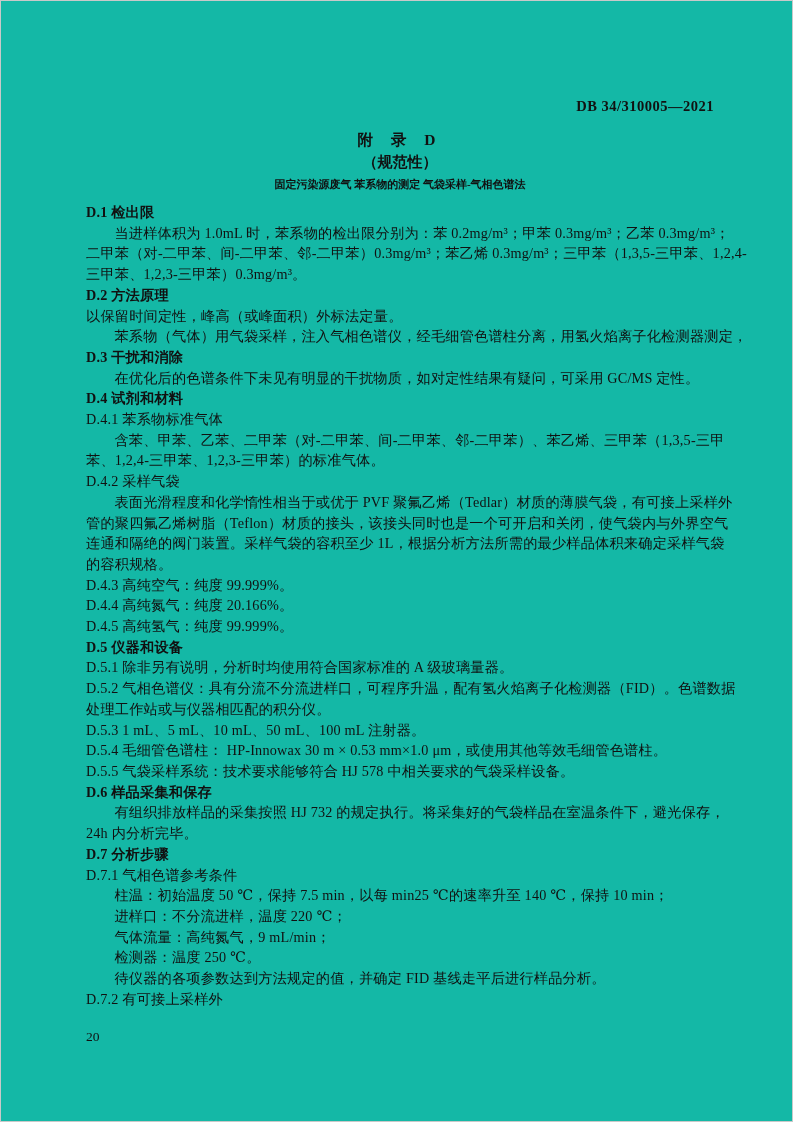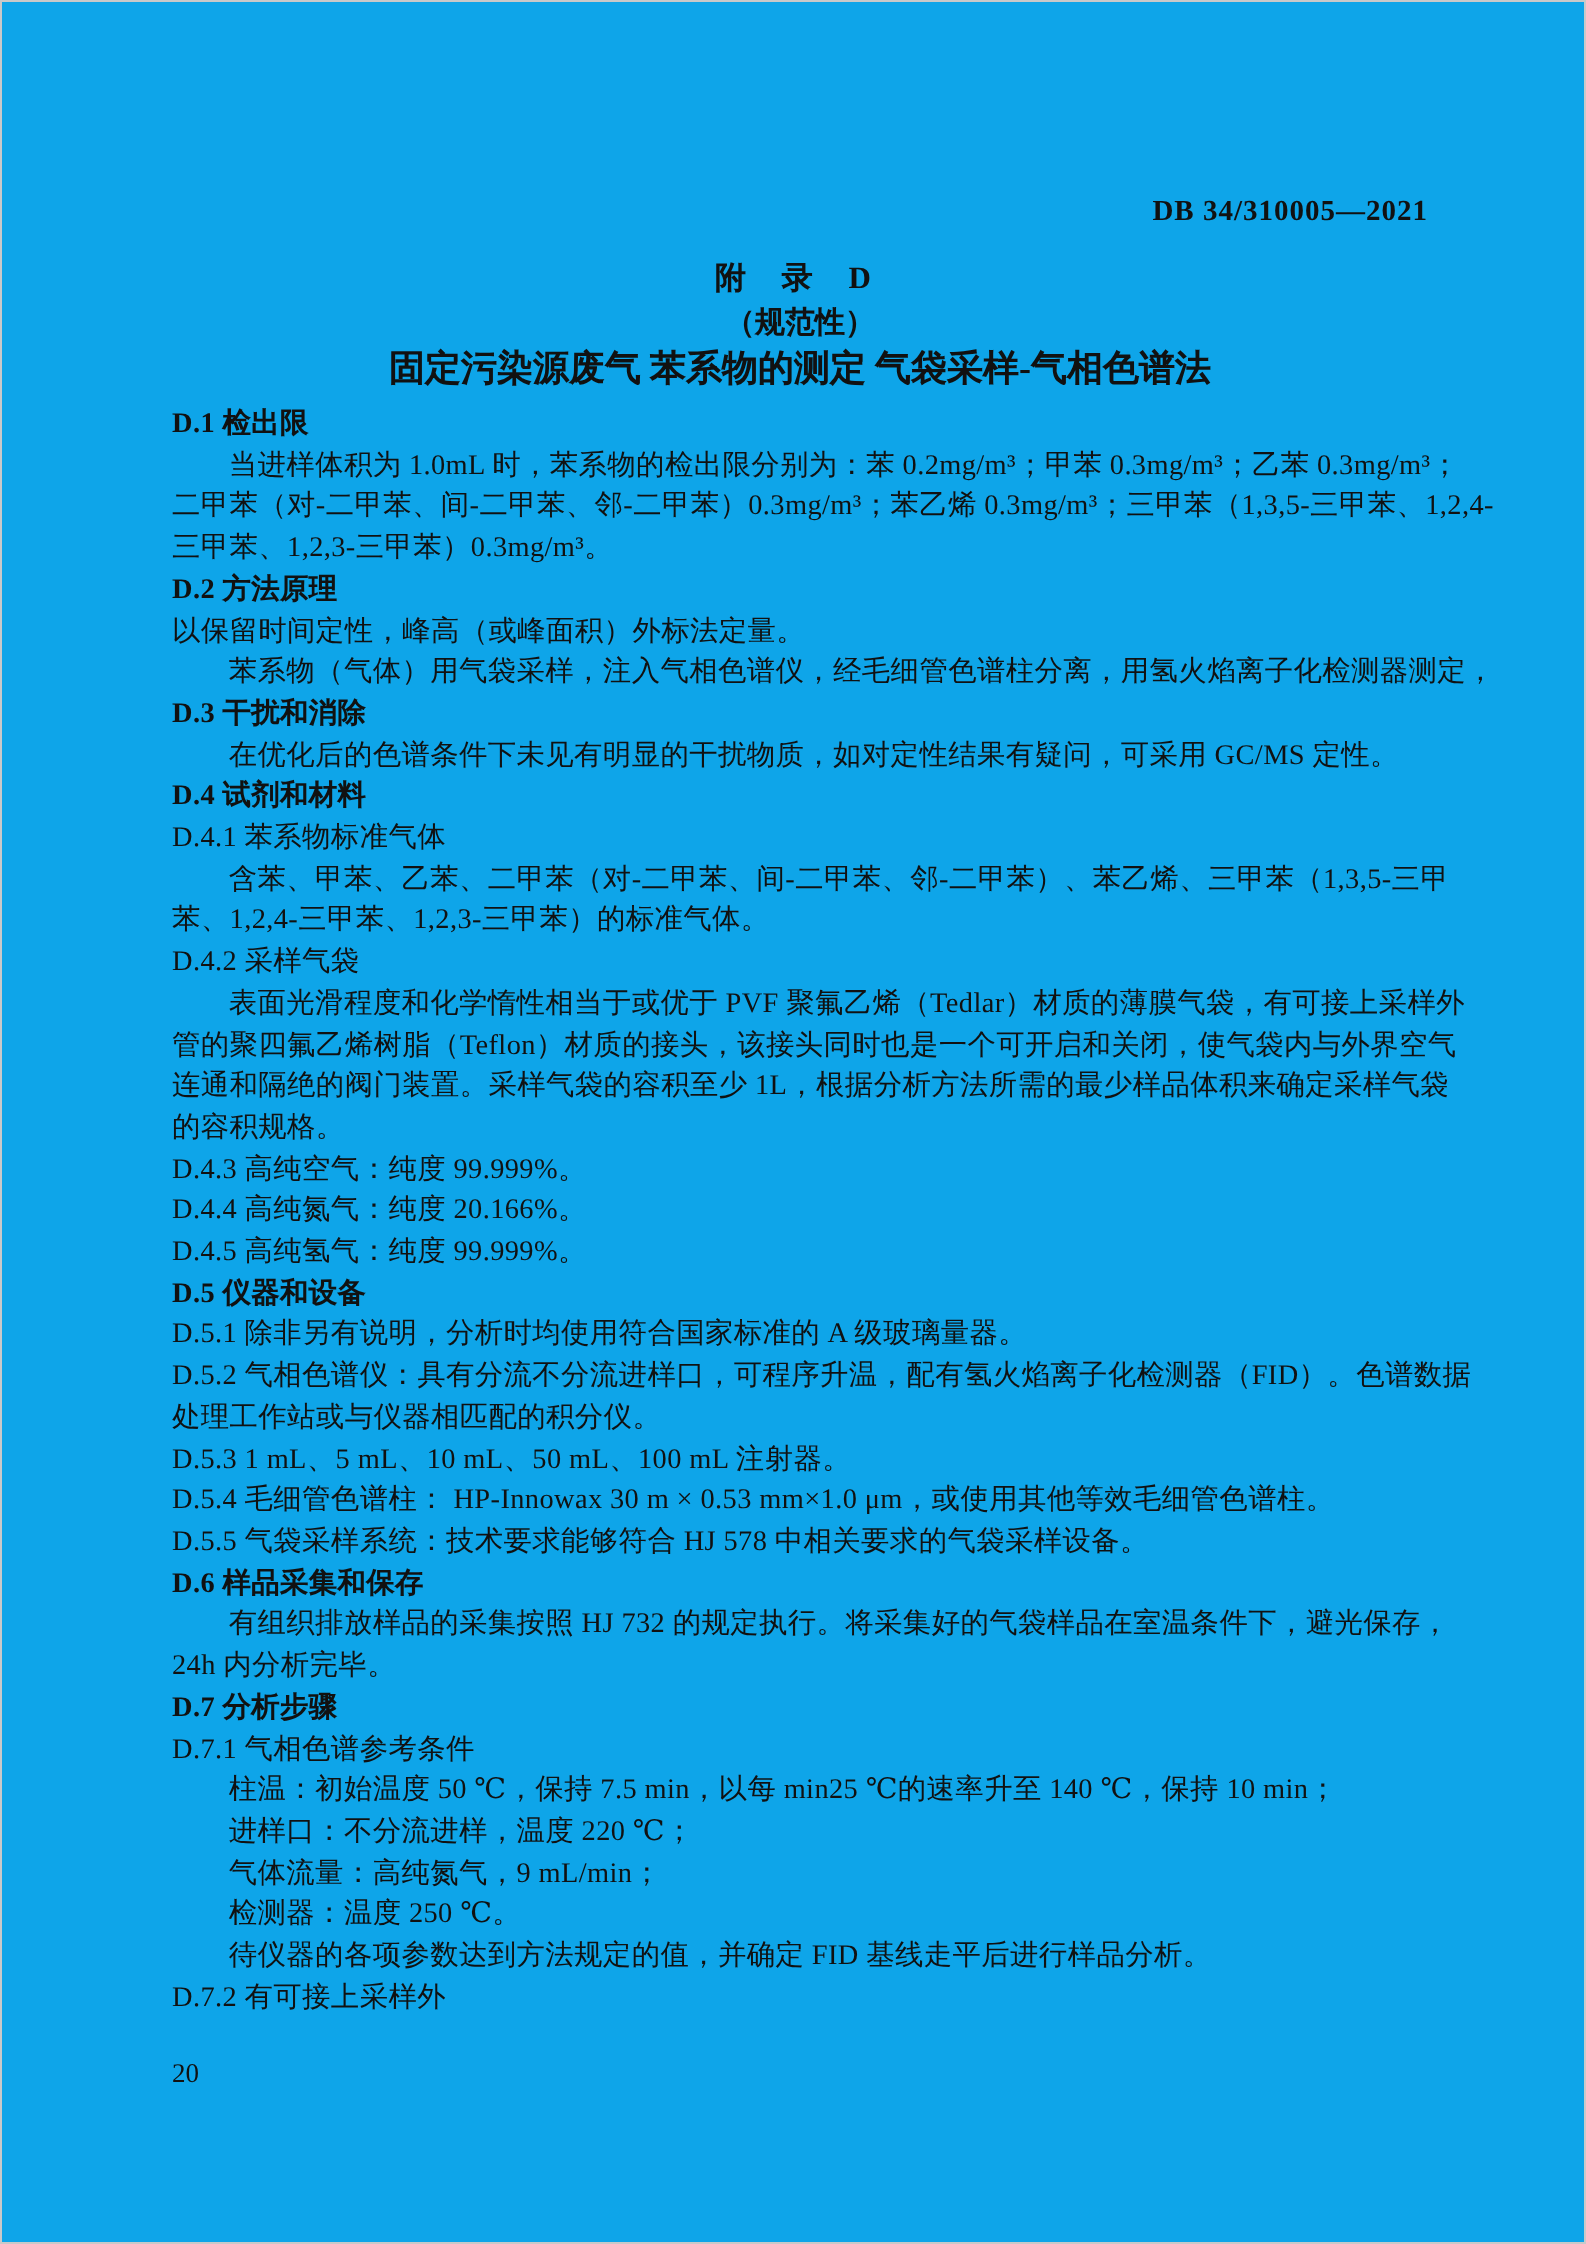--- a/index.html
+++ b/index.html
@@ -8,21 +8,21 @@
     background: #ffffff;
     font-family: "Liberation Serif", "DejaVu Serif", serif;
     color: #111111;
     position: relative;
     overflow: hidden;
   }
   .page {
     position: absolute;
     left: 0; top: 0;
     width: 793px; height: 1122px;
-    background: #0ea5e9;
+    background: #14b8a6;
     border: 1px solid #c9c9c9;
   }
   .content {
     position: absolute;
     left: 85px;
     top: 0;
     width: 628px;
   }
   .doc-header {
     margin-top: 96px;
@@ -42,21 +42,21 @@
     line-height: 22px;
     letter-spacing: 7px;
   }
   .appendix-normative {
     font-weight: bold;
     font-size: 15px;
     line-height: 22px;
   }
   .appendix-title {
     font-weight: bold;
-    font-size: 18px;
+    font-size: 11px;
     line-height: 22px;
   }
   .body-lines {
     margin-top: 7px;
   }
   .line {
     font-size: 14.2px;
     line-height: 20.7px;
     white-space: nowrap;
     letter-spacing: 0.2px;

